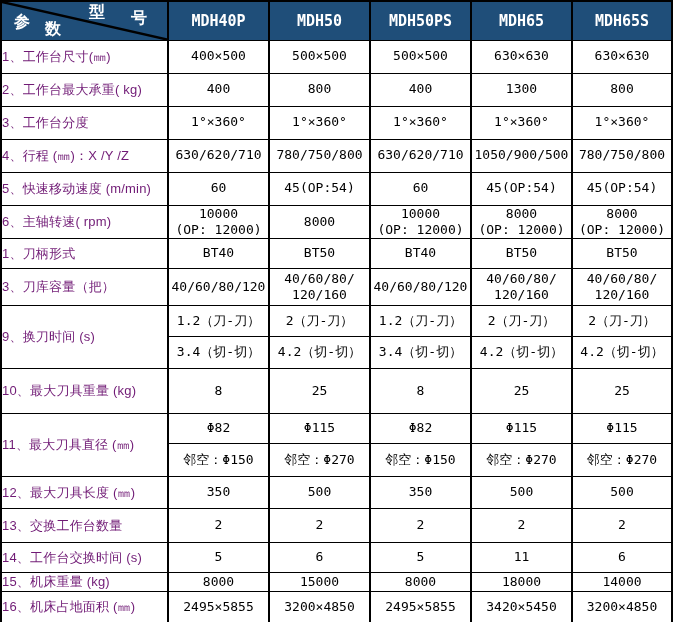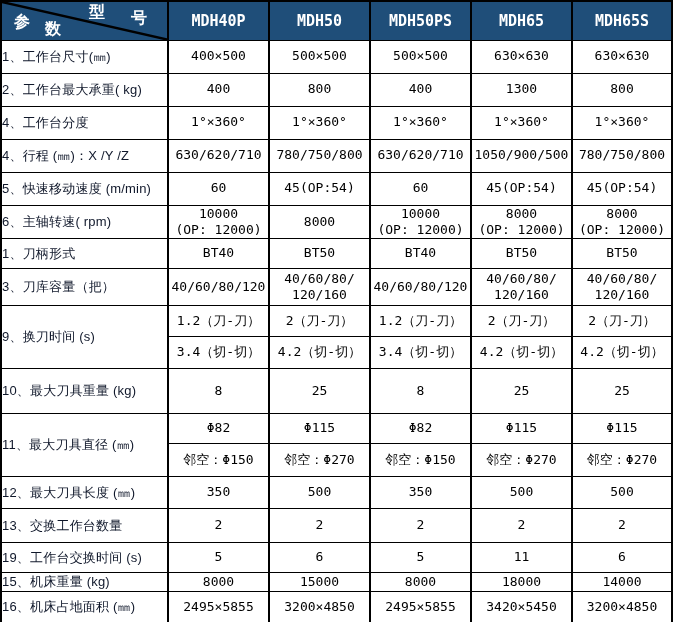--- a/index.html
+++ b/index.html
@@ -55,21 +55,21 @@
     font-size: 16px;
     color: #fff;
     line-height: 1;
   }
   th.corner .c1 { left: 12px; top: 12px; }
   th.corner .c2 { left: 43px; top: 19px; }
   th.corner .c3 { left: 87px; top: 2px;  }
   th.corner .c4 { left: 129px; top: 8px; }
   td.lbl {
     font-size: 13px;
-    color: #0f172a;
+    color: #701a75;
     text-align: left;
     padding-left: 5px;
     letter-spacing: 0.2px;
     white-space: nowrap;
   }
   td.val {
     font-family: "DejaVu Sans Mono", "Liberation Mono", monospace;
     font-size: 13px;
     color: #000;
     text-align: center;
@@ -119,21 +119,21 @@
       </tr>
       <tr style="height:33px">
         <td class="lbl">2、工作台最大承重( kg)</td>
         <td class="val">400</td>
         <td class="val">800</td>
         <td class="val">400</td>
         <td class="val">1300</td>
         <td class="val">800</td>
       </tr>
       <tr style="height:33px">
-        <td class="lbl">4、工作台分度</td>
+        <td class="lbl">3、工作台分度</td>
         <td class="val">1°×360°</td>
         <td class="val">1°×360°</td>
         <td class="val">1°×360°</td>
         <td class="val">1°×360°</td>
         <td class="val">1°×360°</td>
       </tr>
       <tr style="height:33px">
         <td class="lbl">4、行程 (㎜)：X /Y /Z</td>
         <td class="val">630/620/710</td>
         <td class="val">780/750/800</td>
@@ -228,21 +228,21 @@
       </tr>
       <tr style="height:34px">
         <td class="lbl">13、交换工作台数量</td>
         <td class="val">2</td>
         <td class="val">2</td>
         <td class="val">2</td>
         <td class="val">2</td>
         <td class="val">2</td>
       </tr>
       <tr style="height:30px">
-        <td class="lbl">19、工作台交换时间 (s)</td>
+        <td class="lbl">14、工作台交换时间 (s)</td>
         <td class="val">5</td>
         <td class="val">6</td>
         <td class="val">5</td>
         <td class="val">11</td>
         <td class="val">6</td>
       </tr>
       <tr style="height:14px">
         <td class="lbl">15、机床重量 (kg)</td>
         <td class="val">8000</td>
         <td class="val">15000</td>

